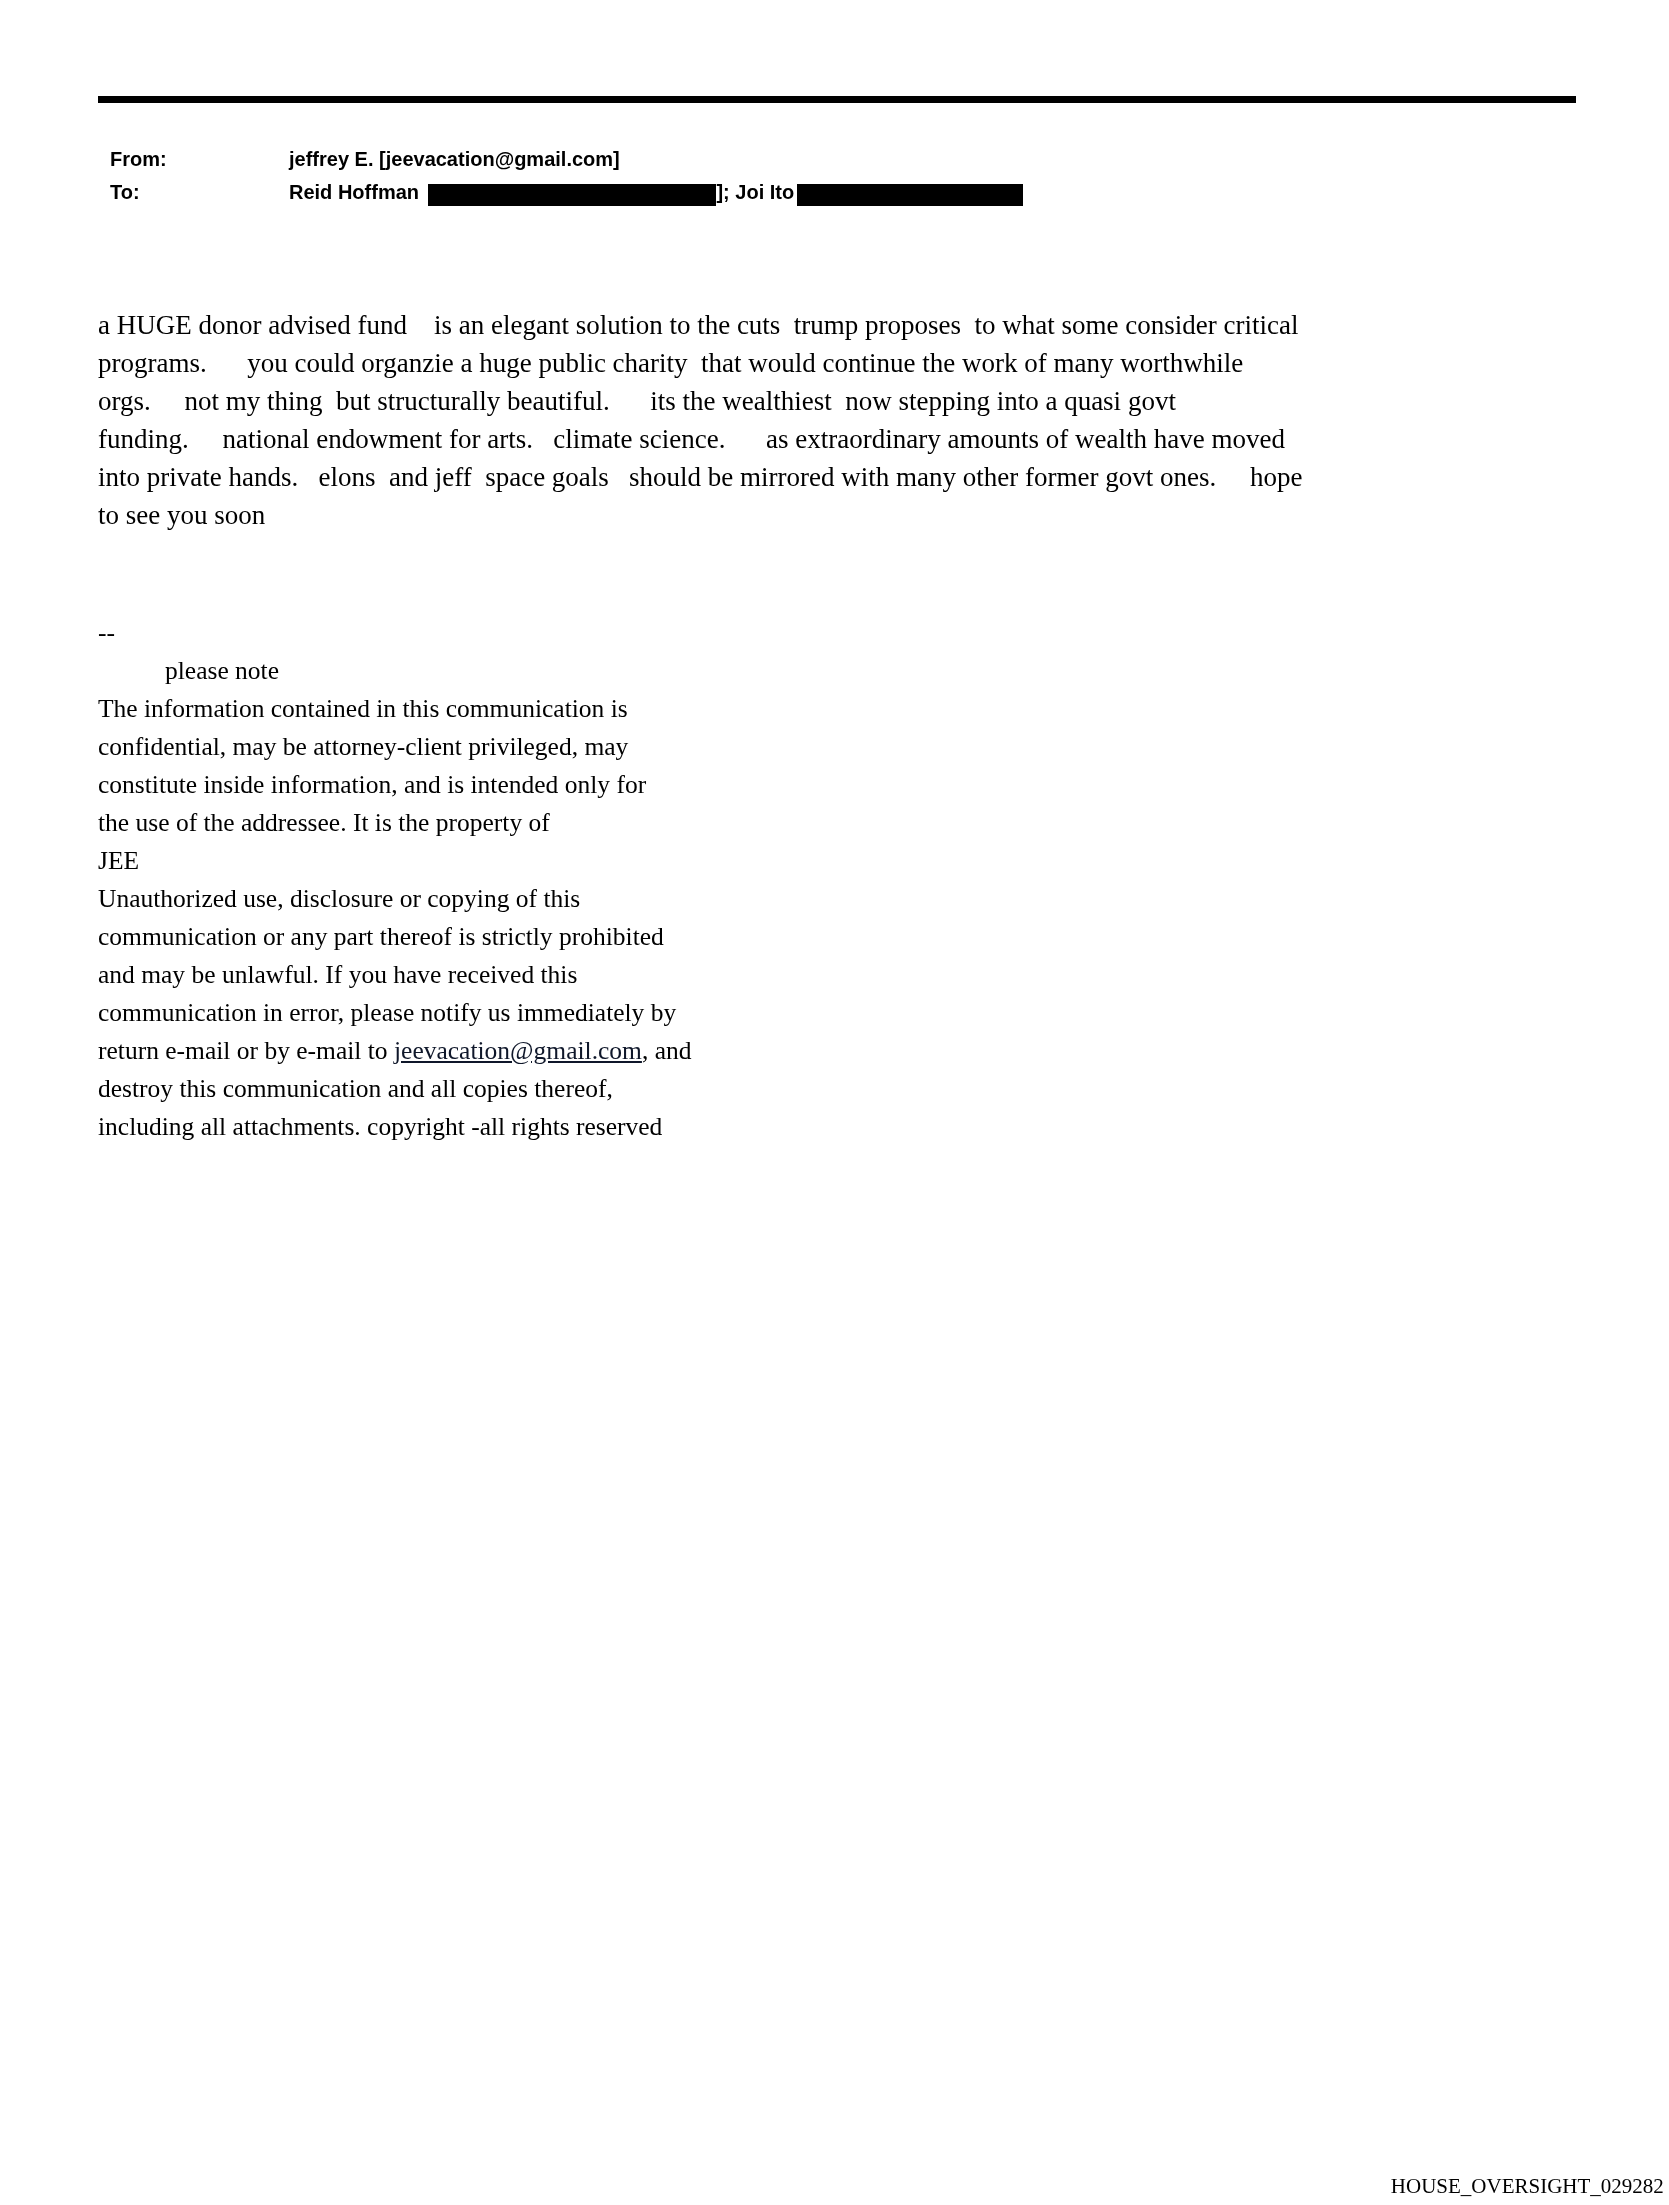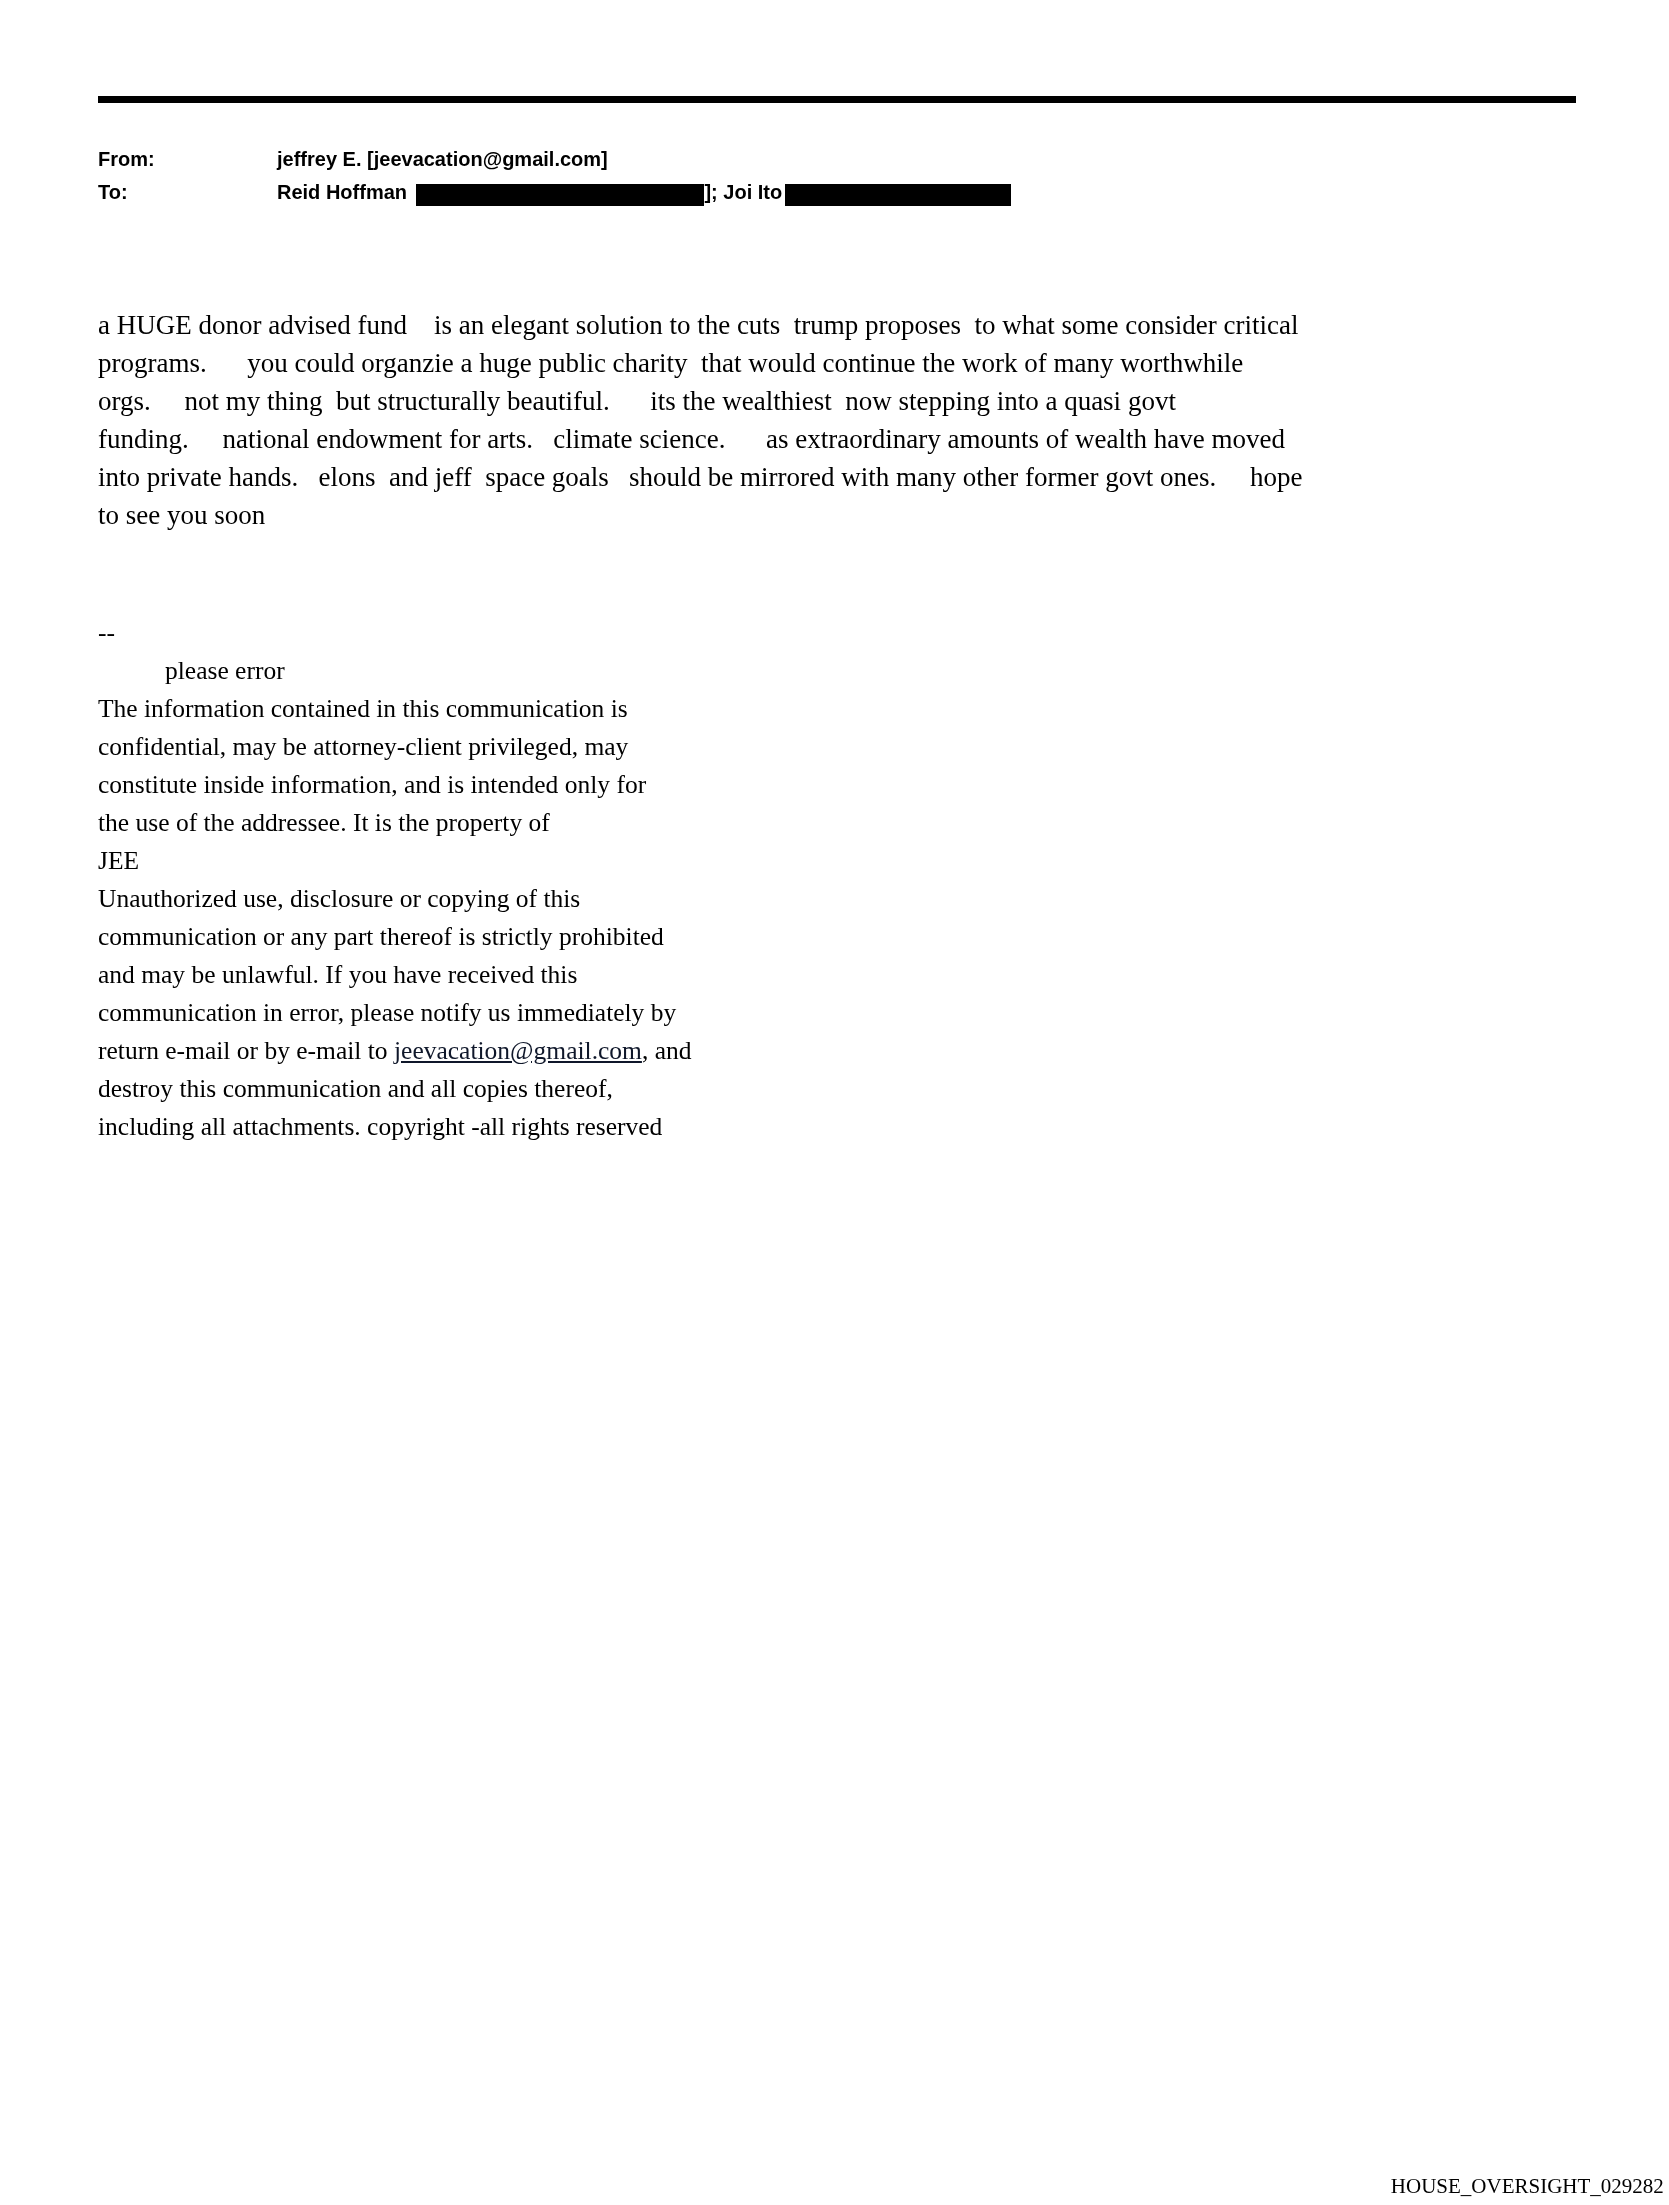--- a/index.html
+++ b/index.html
@@ -32,20 +32,21 @@
     left: 98px;
     top: 143px;
     width: 1506px;
     font-family: "Liberation Sans", sans-serif;
     font-size: 20px;
     line-height: 33px;
   }
   .hrow {
     display: flex;
     align-items: flex-start;
+    margin-left: 12px;
   }
   .hlabel {
     font-weight: bold;
     width: 179px;
     flex: 0 0 179px;
   }
   .hvalue {
     white-space: pre;
     font-weight: bold;
   }
@@ -123,21 +124,21 @@
 
   <div class="body-text">a HUGE donor advised fund    is an elegant solution to the cuts  trump proposes  to what some consider critical
 programs.      you could organzie a huge public charity  that would continue the work of many worthwhile
 orgs.     not my thing  but structurally beautiful.      its the wealthiest  now stepping into a quasi govt
 funding.     national endowment for arts.   climate science.      as extraordinary amounts of wealth have moved
 into private hands.   elons  and jeff  space goals   should be mirrored with many other former govt ones.     hope
 to see you soon</div>
 
   <div class="signature">
     <div class="sig-sep">--</div>
-    <div class="sig-note">please error</div>
+    <div class="sig-note">please note</div>
     <div class="disclaimer"><span>The information contained in this communication is
 confidential, may be attorney-client privileged, may
 constitute inside information, and is intended only for
 the use of the addressee. It is the property of
 JEE
 Unauthorized use, disclosure or copying of this
 communication or any part thereof is strictly prohibited
 and may be unlawful. If you have received this
 communication in error, please notify us immediately by
 return e-mail or by e-mail to </span><a class="email-link">jeevacation@gmail.com</a><span>, and

